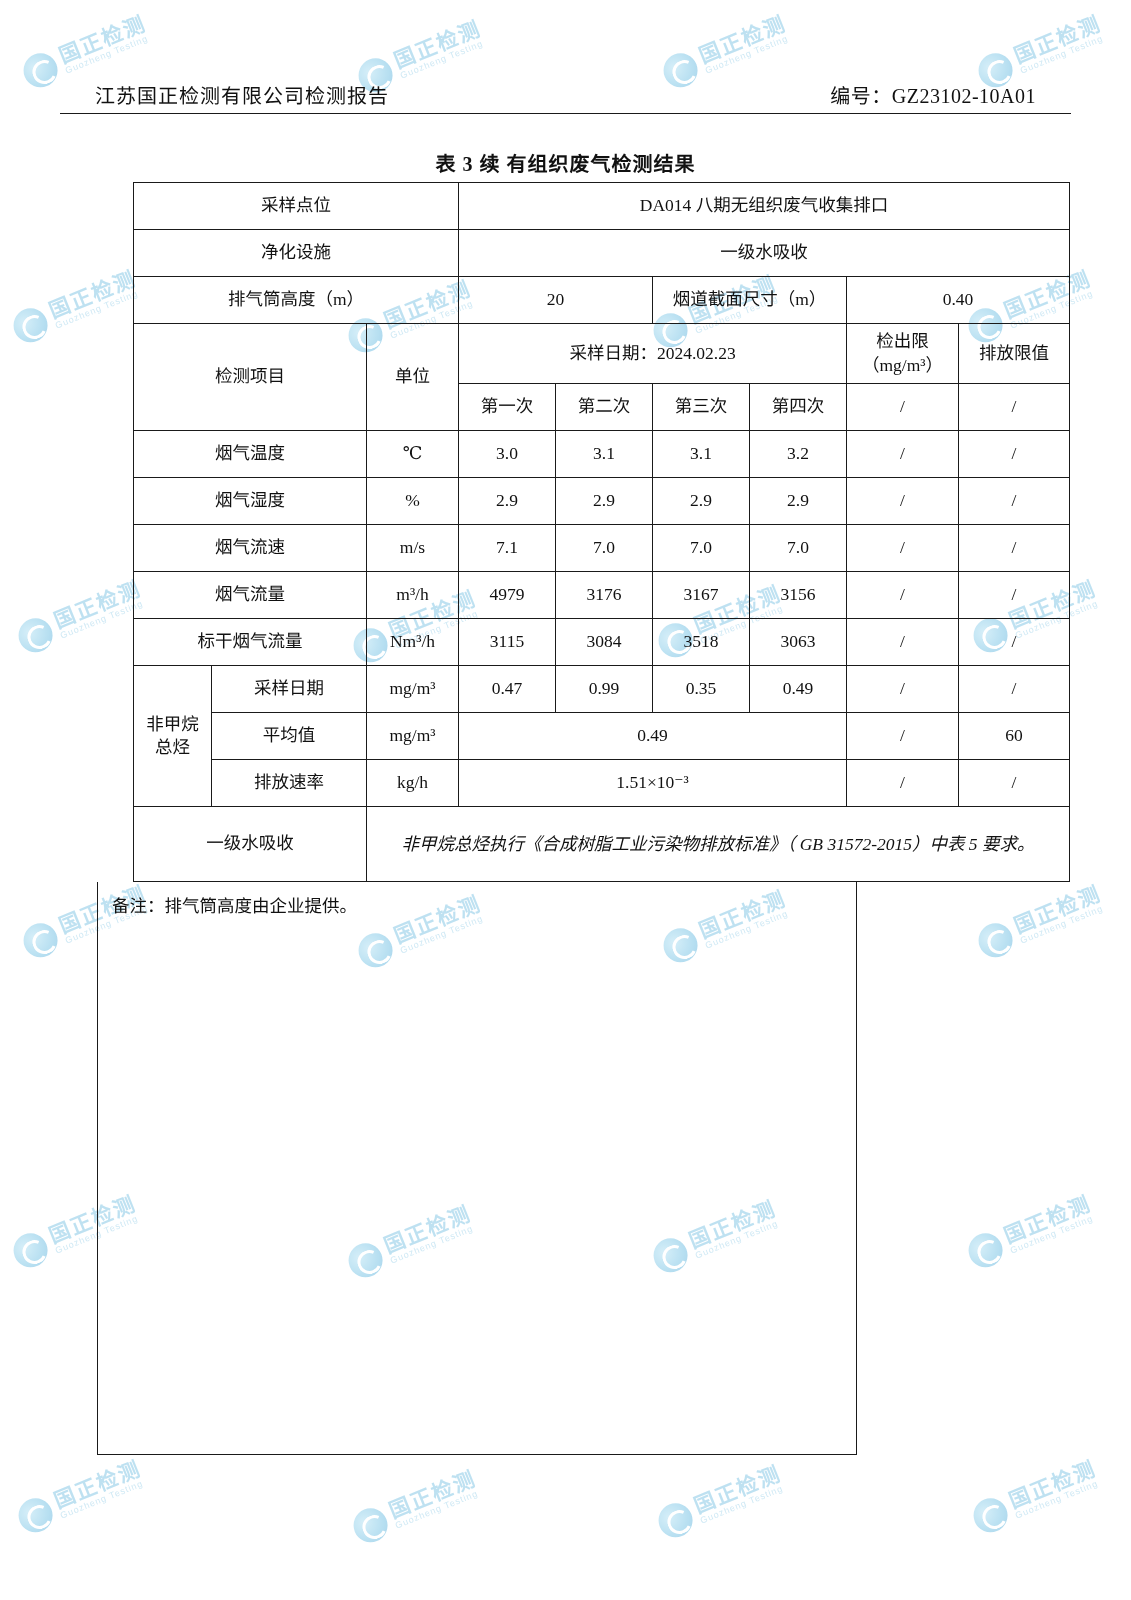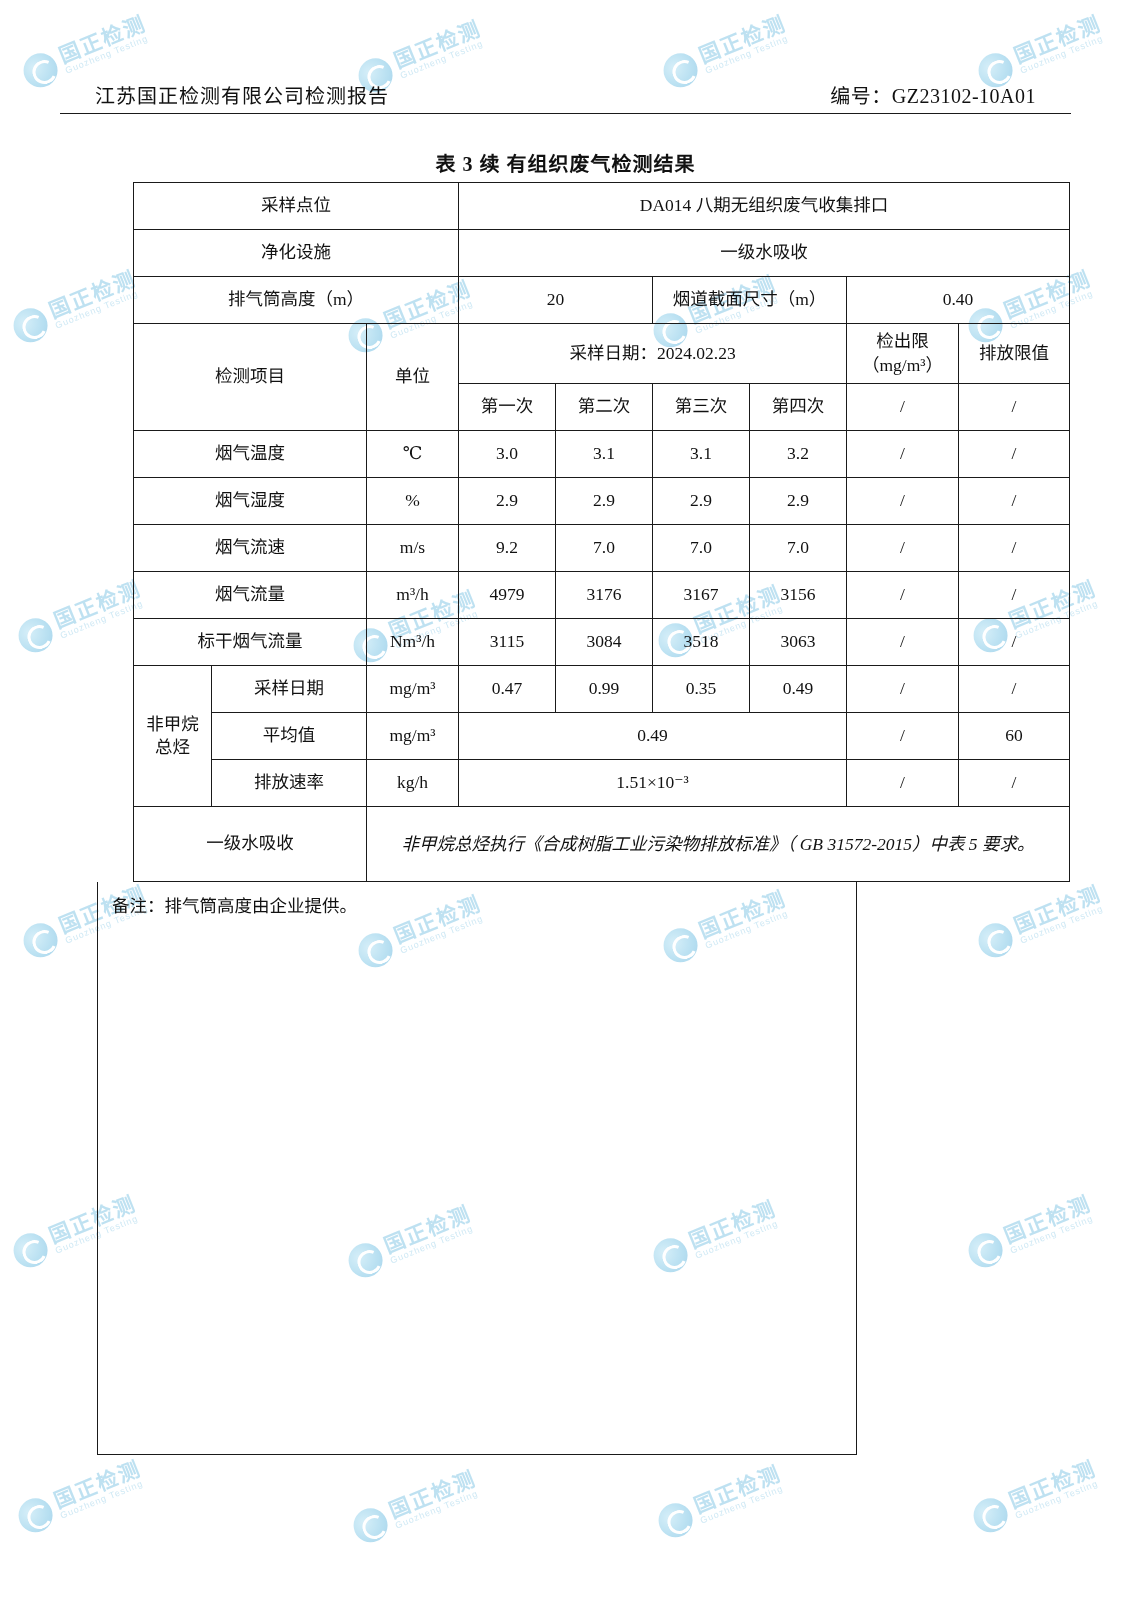--- a/index.html
+++ b/index.html
@@ -399,21 +399,21 @@
           <td class="tall">2.9</td>
           <td class="tall">2.9</td>
           <td class="tall">2.9</td>
           <td class="tall">2.9</td>
           <td class="tall">/</td>
           <td class="tall">/</td>
         </tr>
         <tr>
           <td colspan="2" class="tall">烟气流速</td>
           <td class="tall">m/s</td>
-          <td class="tall">9.2</td>
+          <td class="tall">7.1</td>
           <td class="tall">7.0</td>
           <td class="tall">7.0</td>
           <td class="tall">7.0</td>
           <td class="tall">/</td>
           <td class="tall">/</td>
         </tr>
         <tr>
           <td colspan="2" class="tall">烟气流量</td>
           <td class="tall">m³/h</td>
           <td class="tall">4979</td>

